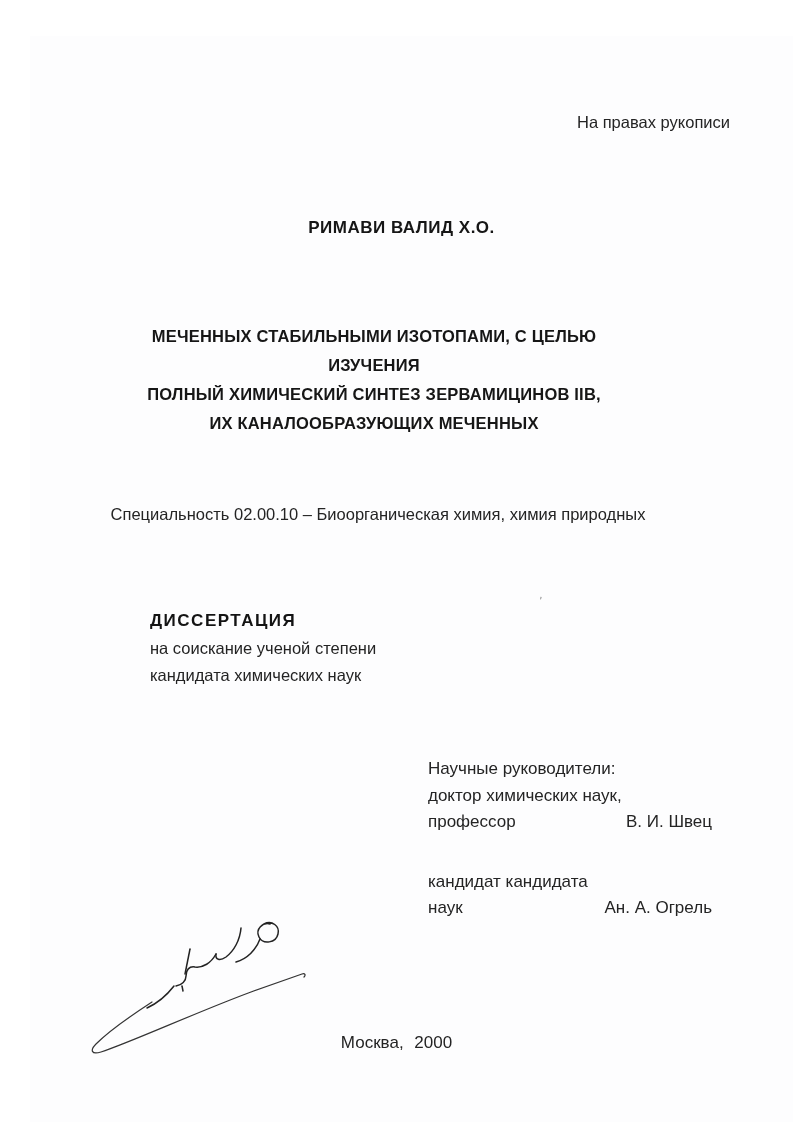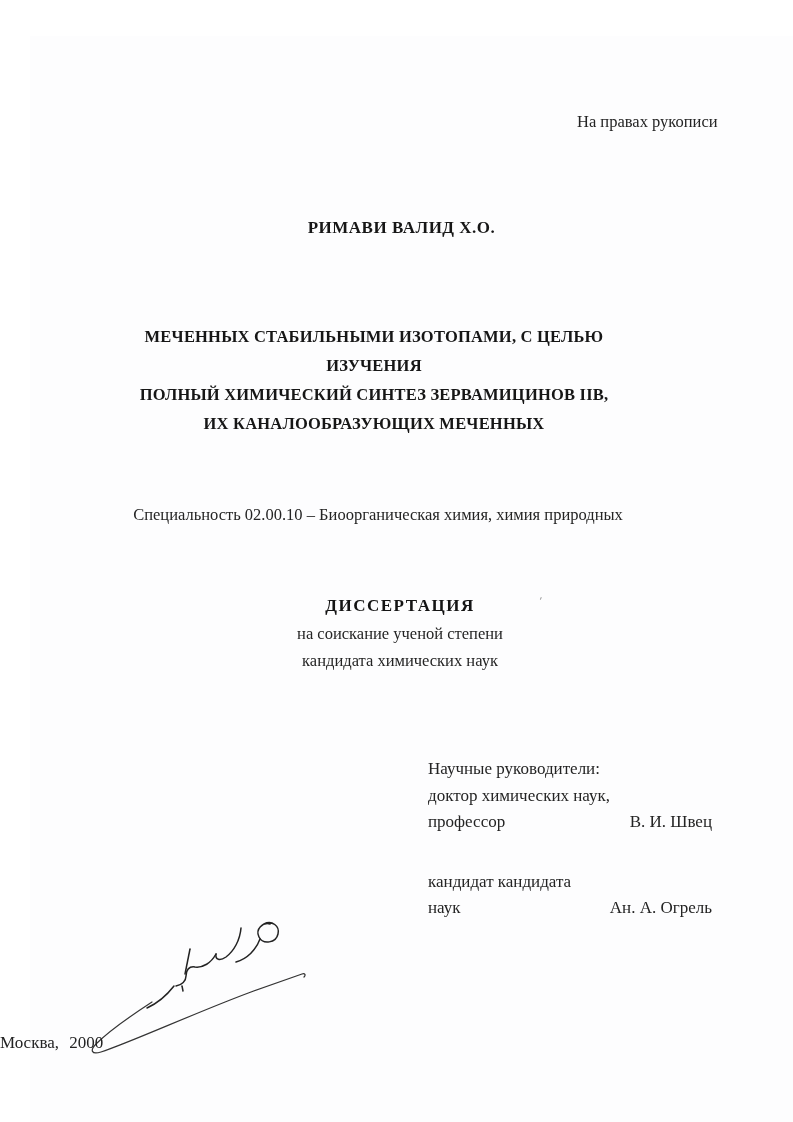--- a/index.html
+++ b/index.html
@@ -2,21 +2,21 @@
 <html><head>
 <meta charset="utf-8">
 <style>
   html, body { margin: 0; padding: 0; background: #ffffff; }
   .page {
     position: relative;
     width: 793px;
     height: 1122px;
     background: #ffffff;
     overflow: hidden;
-    font-family: Liberation Serif, serif;
+    font-family: Liberation Sans, sans-serif;
     color: #1f1f1f;
   }
   
   .scan-area {
     position: absolute;
     left: 30px; top: 36px; right: 0; bottom: 0;
     background: #fdfdfe;
   }
   .stamp {
     position: absolute;
@@ -49,22 +49,21 @@
     position: absolute;
     left: 78px; top: 462px; width: 600px;
     text-align: center;
     font-size: 16.5px;
     line-height: 29.5px;
     color: #242424;
     margin-top: 38px;
   }
   .thesis {
     position: absolute;
-    left: 150px; top: 592px; width: 500px;
-    text-align: center;
+    left: 150px; top: 607px; width: 500px;
     font-size: 16.5px;
     line-height: 27.5px;
     color: #242424;
   }
   .thesis-type {
     font-weight: bold;
     font-size: 17px;
     letter-spacing: 1.5px;
     color: #141414;
   }
@@ -97,21 +96,21 @@
     fill: none;
     stroke: #232323;
     stroke-width: 1.5;
     stroke-linecap: round;
     stroke-linejoin: round;
   }
   .signature path.swoop { stroke-width: 1.2; stroke: #343434; }
   .imprint {
     position: absolute;
     left: 0; top: 1033px; width: 793px;
-    text-align: left;
+    text-align: center;
     font-size: 17px;
     word-spacing: 6px;
     color: #242424;
   }
 </style>
 </head>
 <body>
 
 <div class="page">
 

